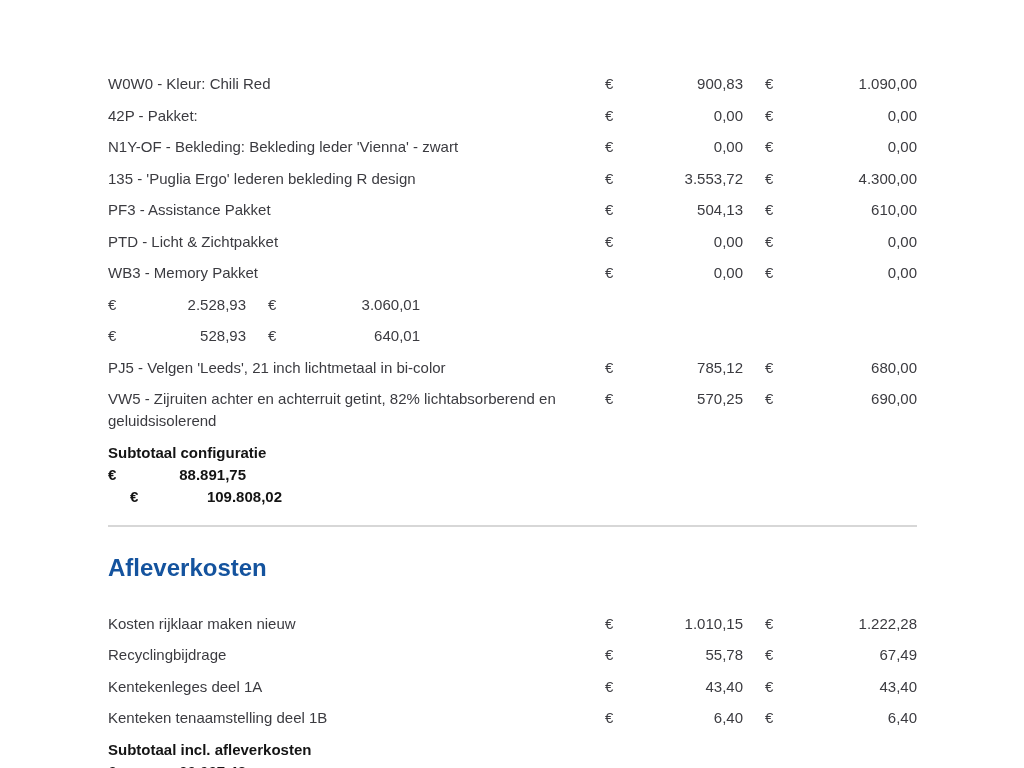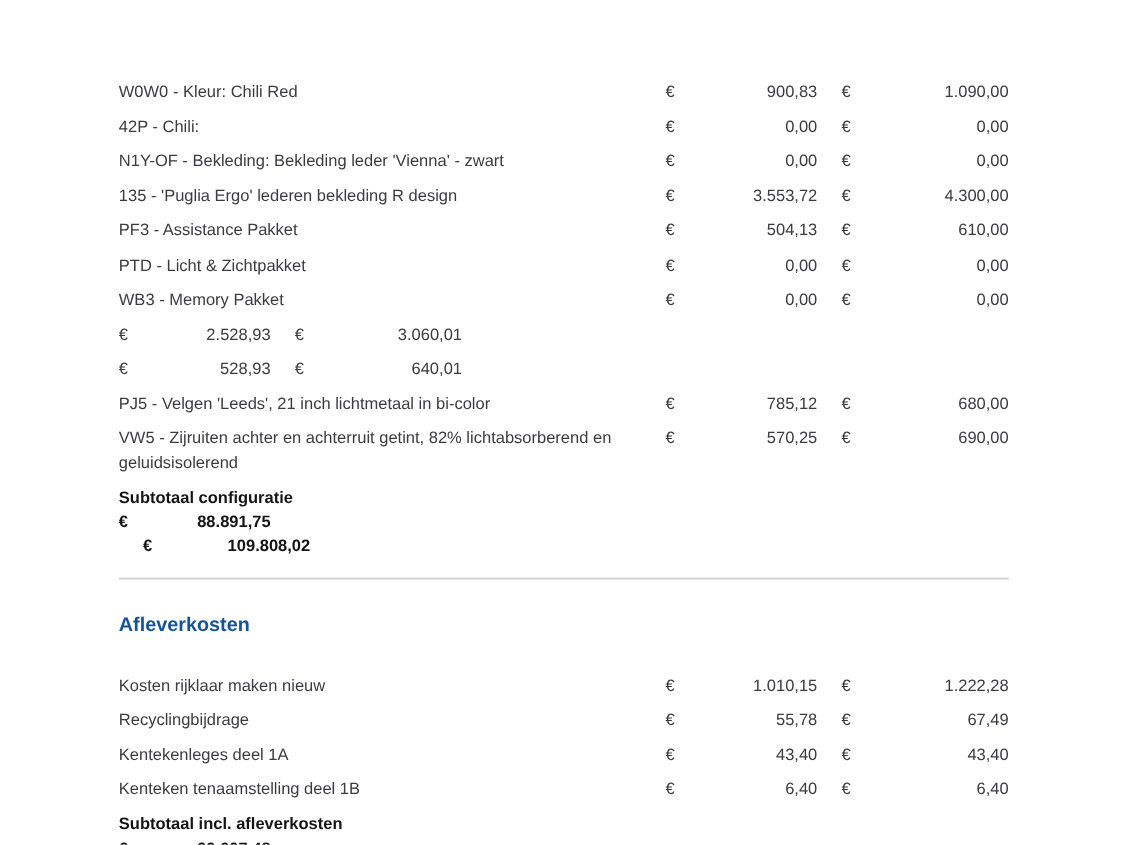--- a/index.html
+++ b/index.html
@@ -39,21 +39,21 @@
     color: #141414;
     flex-direction: column;
   }
   .divider {
     border: none;
     height: 2px;
     background: #d7d7d7;
     margin-top: 17px;
   }
   .section-title {
-    font-size: 18px;
+    font-size: 24px;
     line-height: 26px;
     font-weight: 700;
     color: #14539e;
     margin-top: 28px;
   }
   .rows.after-title { margin-top: 32px; }
 </style>
 </head>
 <body>
 
@@ -66,21 +66,21 @@
       <span class="eur">€</span>
       <span class="amt">900,83</span>
     </div>
     <div class="pg pg2">
       <span class="eur">€</span>
       <span class="amt">1.090,00</span>
     </div>
   </div>
 
   <div class="row">
-    <div class="desc">42P - Chili:</div>
+    <div class="desc">42P - Pakket:</div>
     <div class="pg pg1">
       <span class="eur">€</span>
       <span class="amt">0,00</span>
     </div>
     <div class="pg pg2">
       <span class="eur">€</span>
       <span class="amt">0,00</span>
     </div>
   </div>
 

